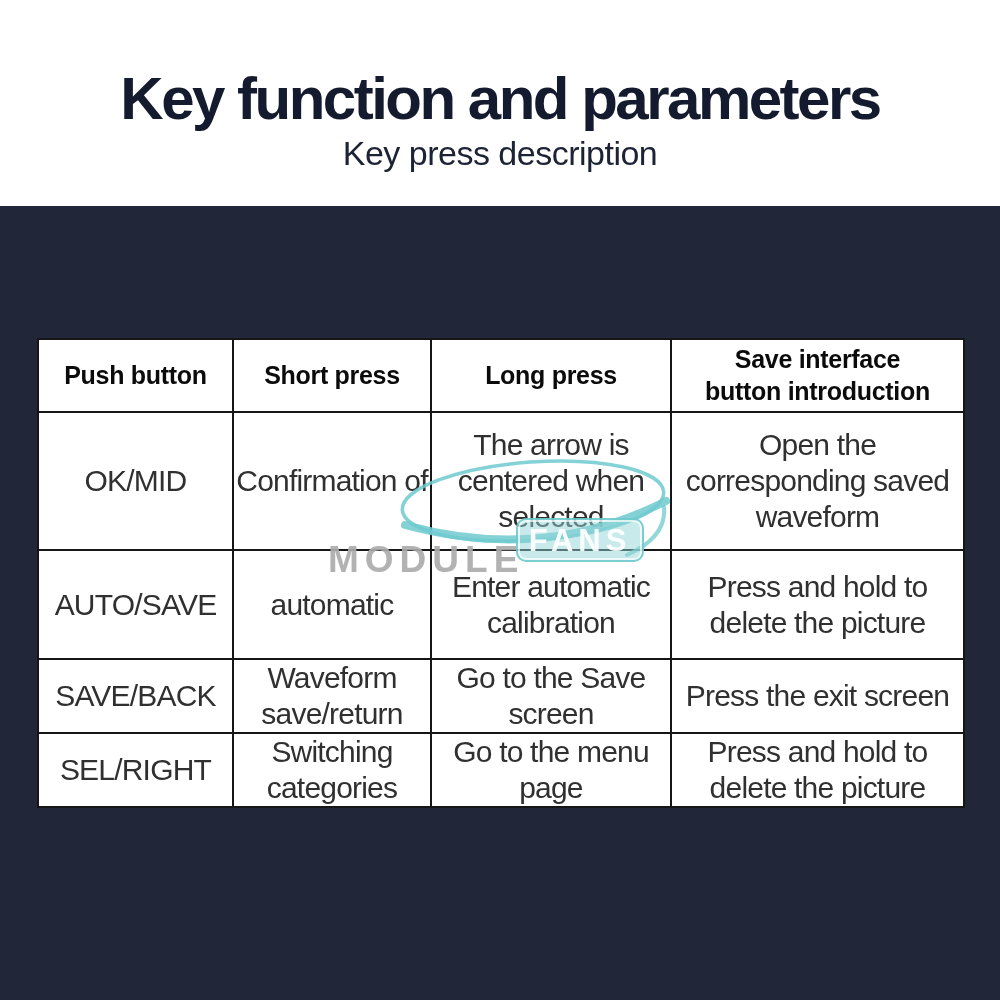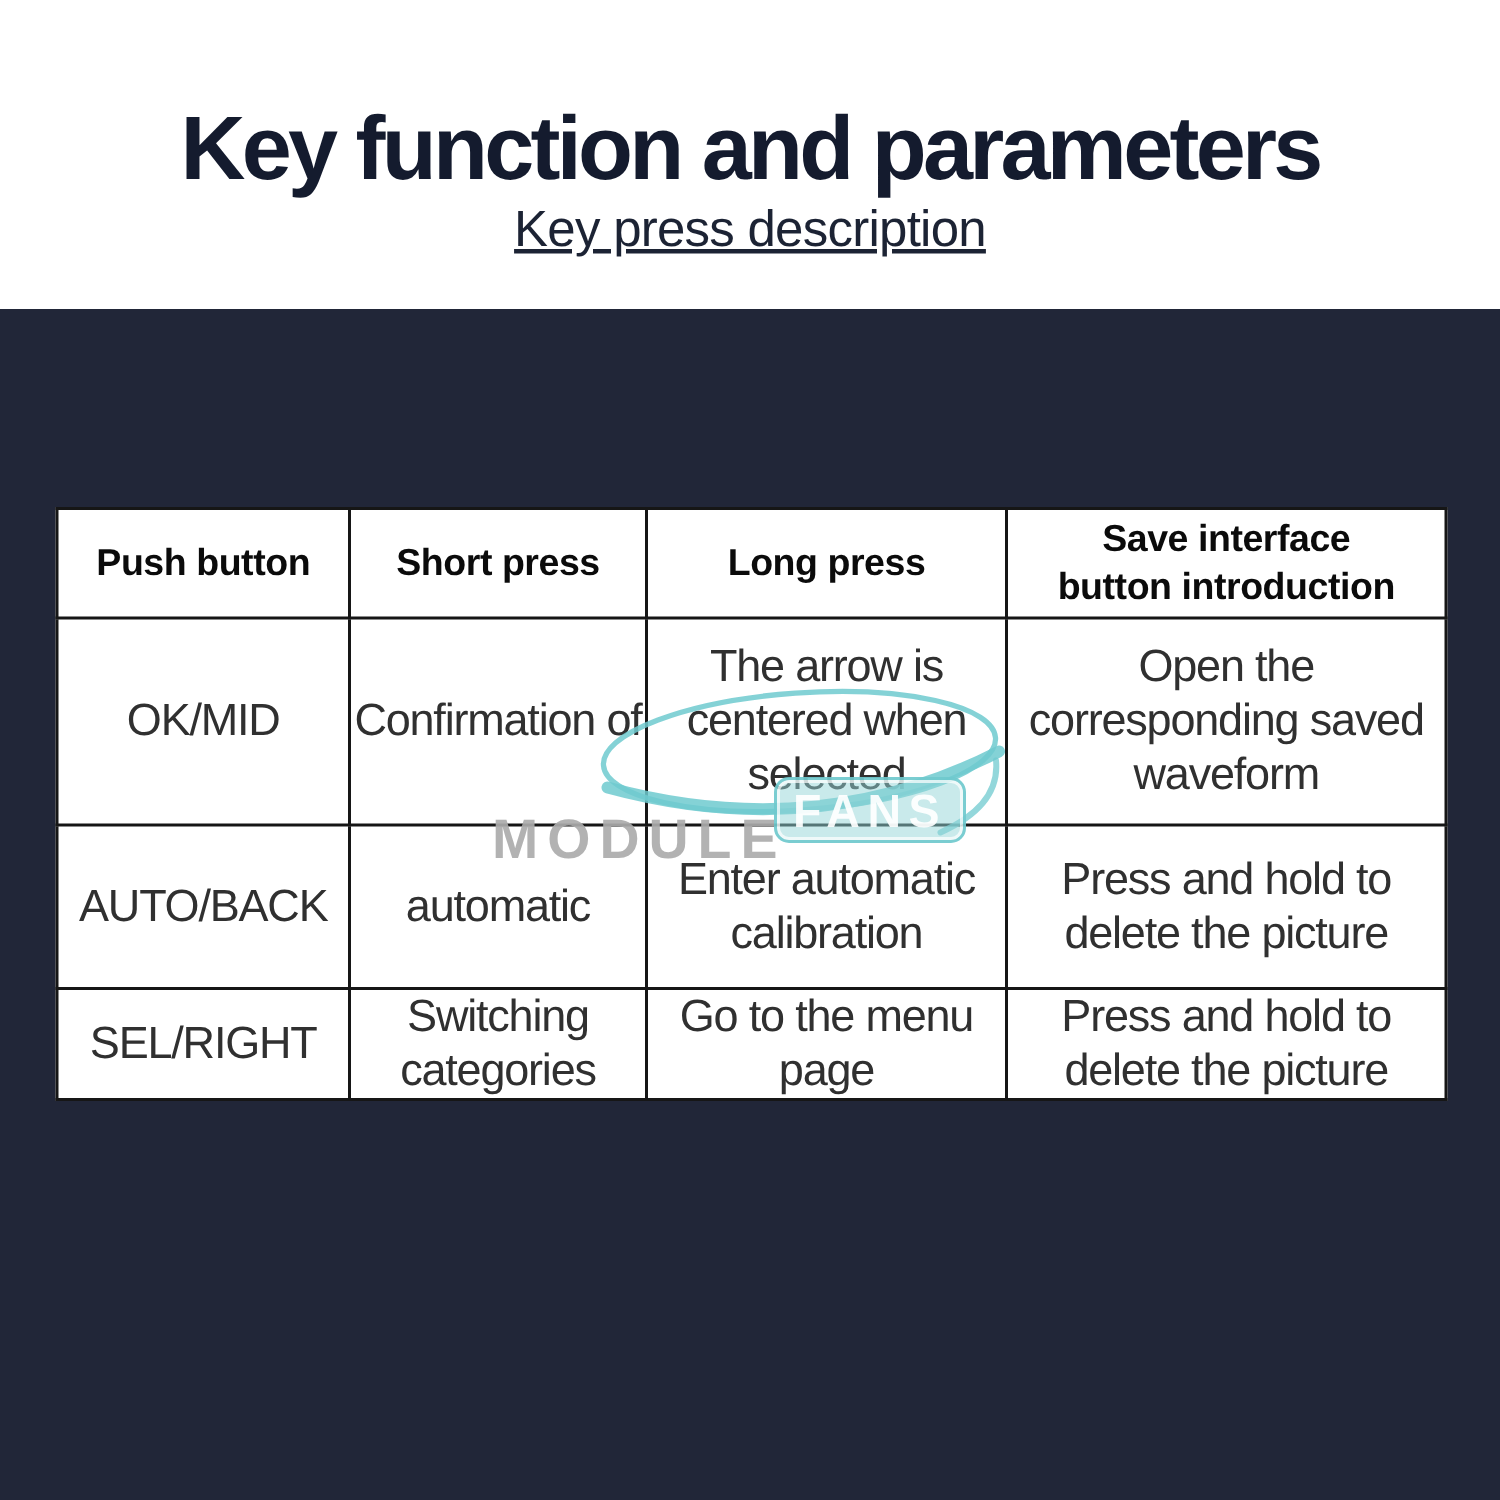--- a/index.html
+++ b/index.html
@@ -33,21 +33,20 @@
   }
   .hero .subtitle {
     position: absolute;
     left: 0; top: 134px;
     width: 1000px;
     text-align: center;
     font-size: 34px;
     font-weight: normal;
     letter-spacing: -0.5px;
     color: #1c2334;
-    text-decoration: underline;
   }
 
   
   .dark-panel {
     position: absolute;
     left: 0; top: 206px;
     width: 1000px; height: 992px;
     background: #212638;
   }
 
@@ -166,26 +165,34 @@
             <td>OK/MID</td>
             <td>Confirmation of</td>
             <td>The arrow is
 centered when
 selected</td>
             <td>Open the
 corresponding saved
 waveform</td>
           </tr>
           <tr class="r-auto">
-            <td>AUTO/BACK</td>
+            <td>AUTO/SAVE</td>
             <td>automatic</td>
             <td>Enter automatic
 calibration</td>
             <td>Press and hold to
 delete the picture</td>
+          </tr>
+          <tr class="r-save">
+            <td>SAVE/BACK</td>
+            <td>Waveform
+save/return</td>
+            <td>Go to the Save
+screen</td>
+            <td>Press the exit screen</td>
           </tr>
           <tr class="r-sel">
             <td>SEL/RIGHT</td>
             <td>Switching
 categories</td>
             <td>Go to the menu
 page</td>
             <td>Press and hold to
 delete the picture</td>
           </tr>

